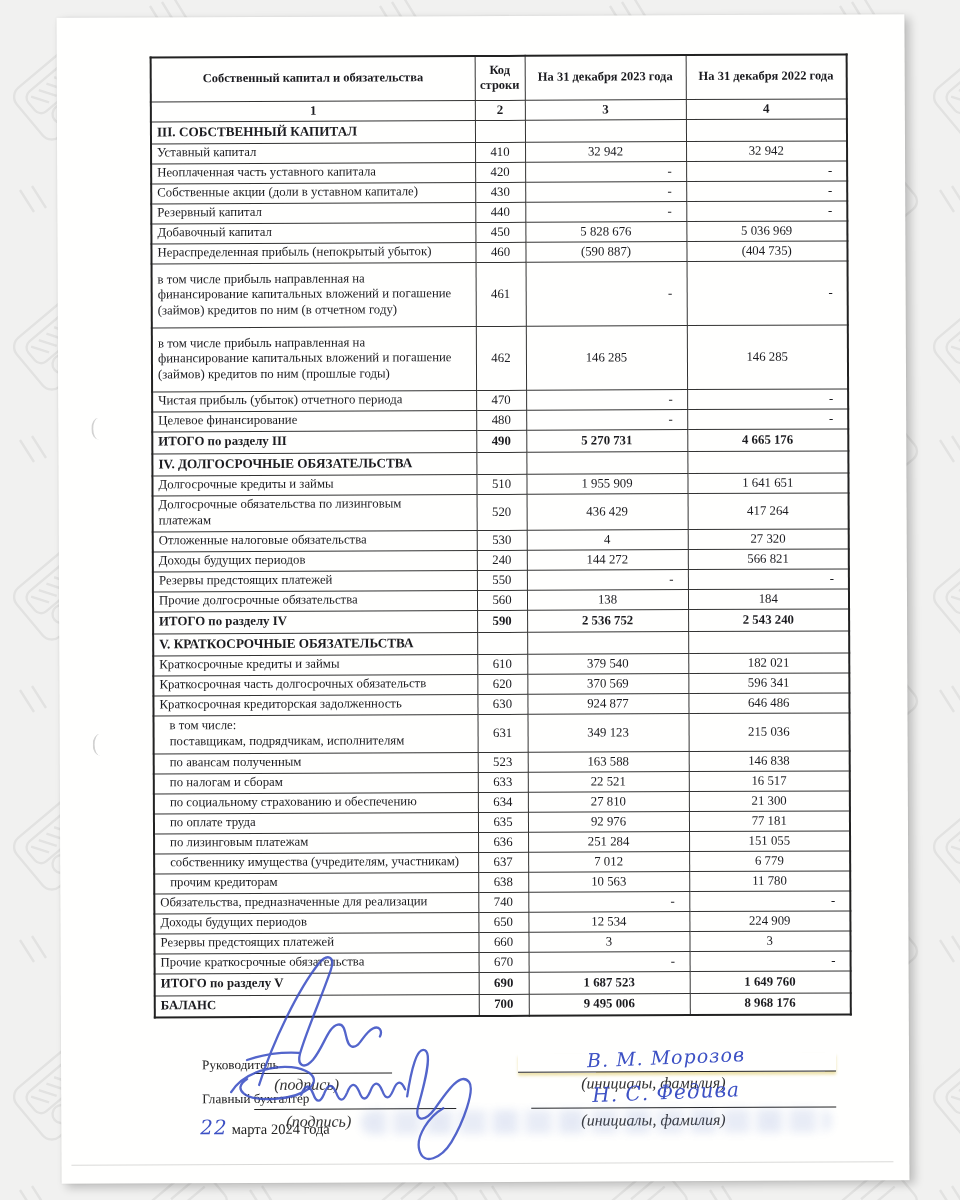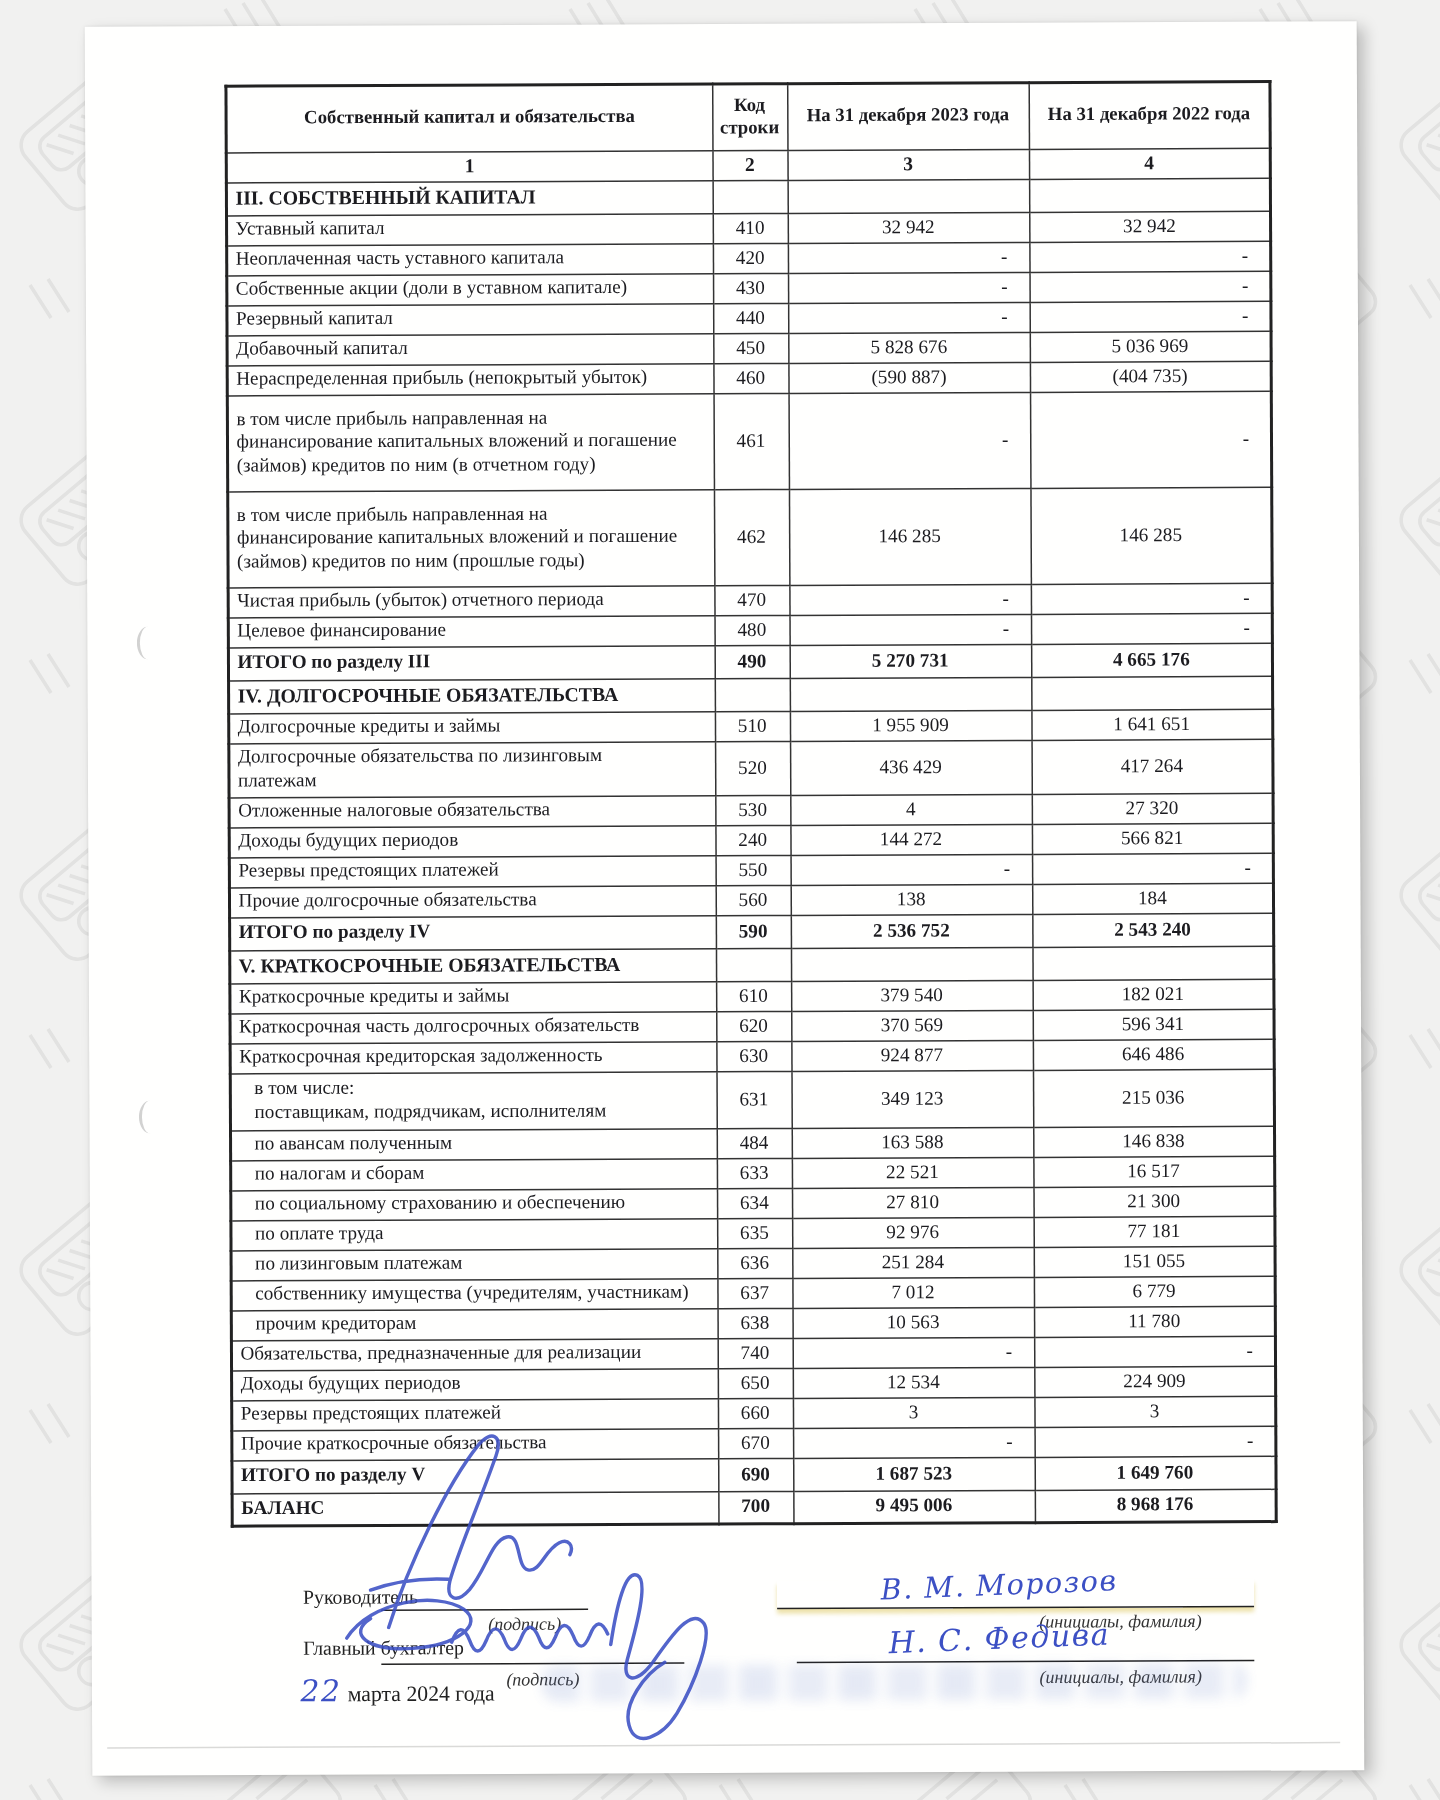--- a/index.html
+++ b/index.html
@@ -37,21 +37,21 @@
   tr.total td{font-weight:bold;}
   .c-label{font-size:12.8px;padding:1px 3px 1px 5px;line-height:1.22;white-space:pre-line;text-align:left;}
   tr.indent .c-label{padding-left:15px;}
   .c-code{font-size:12.8px;text-align:center;}
   .c-val{font-size:12.8px;text-align:center;}
   .c-val.dash{text-align:right;padding-right:14px;}
   
   .f-label{position:absolute;font-size:13.2px;color:#222;margin-left:46px;}
   .sig-line{position:absolute;height:18px;border-bottom:1.6px solid #222;}
   .sig-line.yellowed{box-shadow:0 3px 3px rgba(214,190,70,0.45);}
-  .caption{position:absolute;font-size:12px;font-style:italic;color:#333;text-align:right;}
+  .caption{position:absolute;font-size:16px;font-style:italic;color:#333;text-align:left;}
   .handname{position:absolute;font-style:italic;text-align:center;
     font-family:"DejaVu Serif",serif;letter-spacing:1px;transform:rotate(-2deg);}
   .hand-22{font-style:italic;font-size:20px;letter-spacing:1px;font-family:"DejaVu Serif",serif;}
   .date-printed{font-size:14.5px;color:#222;}
   .date-wrap{position:absolute;}
   .bleed-band{
     position:absolute;border-radius:10px;
     background:repeating-linear-gradient(90deg,
       rgba(98,125,200,0.38) 0 24px, rgba(140,160,220,0.10) 24px 33px,
       rgba(88,115,195,0.32) 33px 58px, rgba(150,170,225,0.08) 58px 66px);
@@ -269,21 +269,21 @@
         </tr>
         <tr class="item indent" style="height: 38px;">
           <td class="c-label">в том числе:
 поставщикам, подрядчикам, исполнителям</td>
           <td class="c-code">631</td>
           <td class="c-val">349 123</td>
           <td class="c-val">215 036</td>
         </tr>
         <tr class="item indent">
           <td class="c-label">по авансам полученным</td>
-          <td class="c-code">484</td>
+          <td class="c-code">523</td>
           <td class="c-val">163 588</td>
           <td class="c-val">146 838</td>
         </tr>
         <tr class="item indent">
           <td class="c-label">по налогам и сборам</td>
           <td class="c-code">633</td>
           <td class="c-val">22 521</td>
           <td class="c-val">16 517</td>
         </tr>
         <tr class="item indent">

